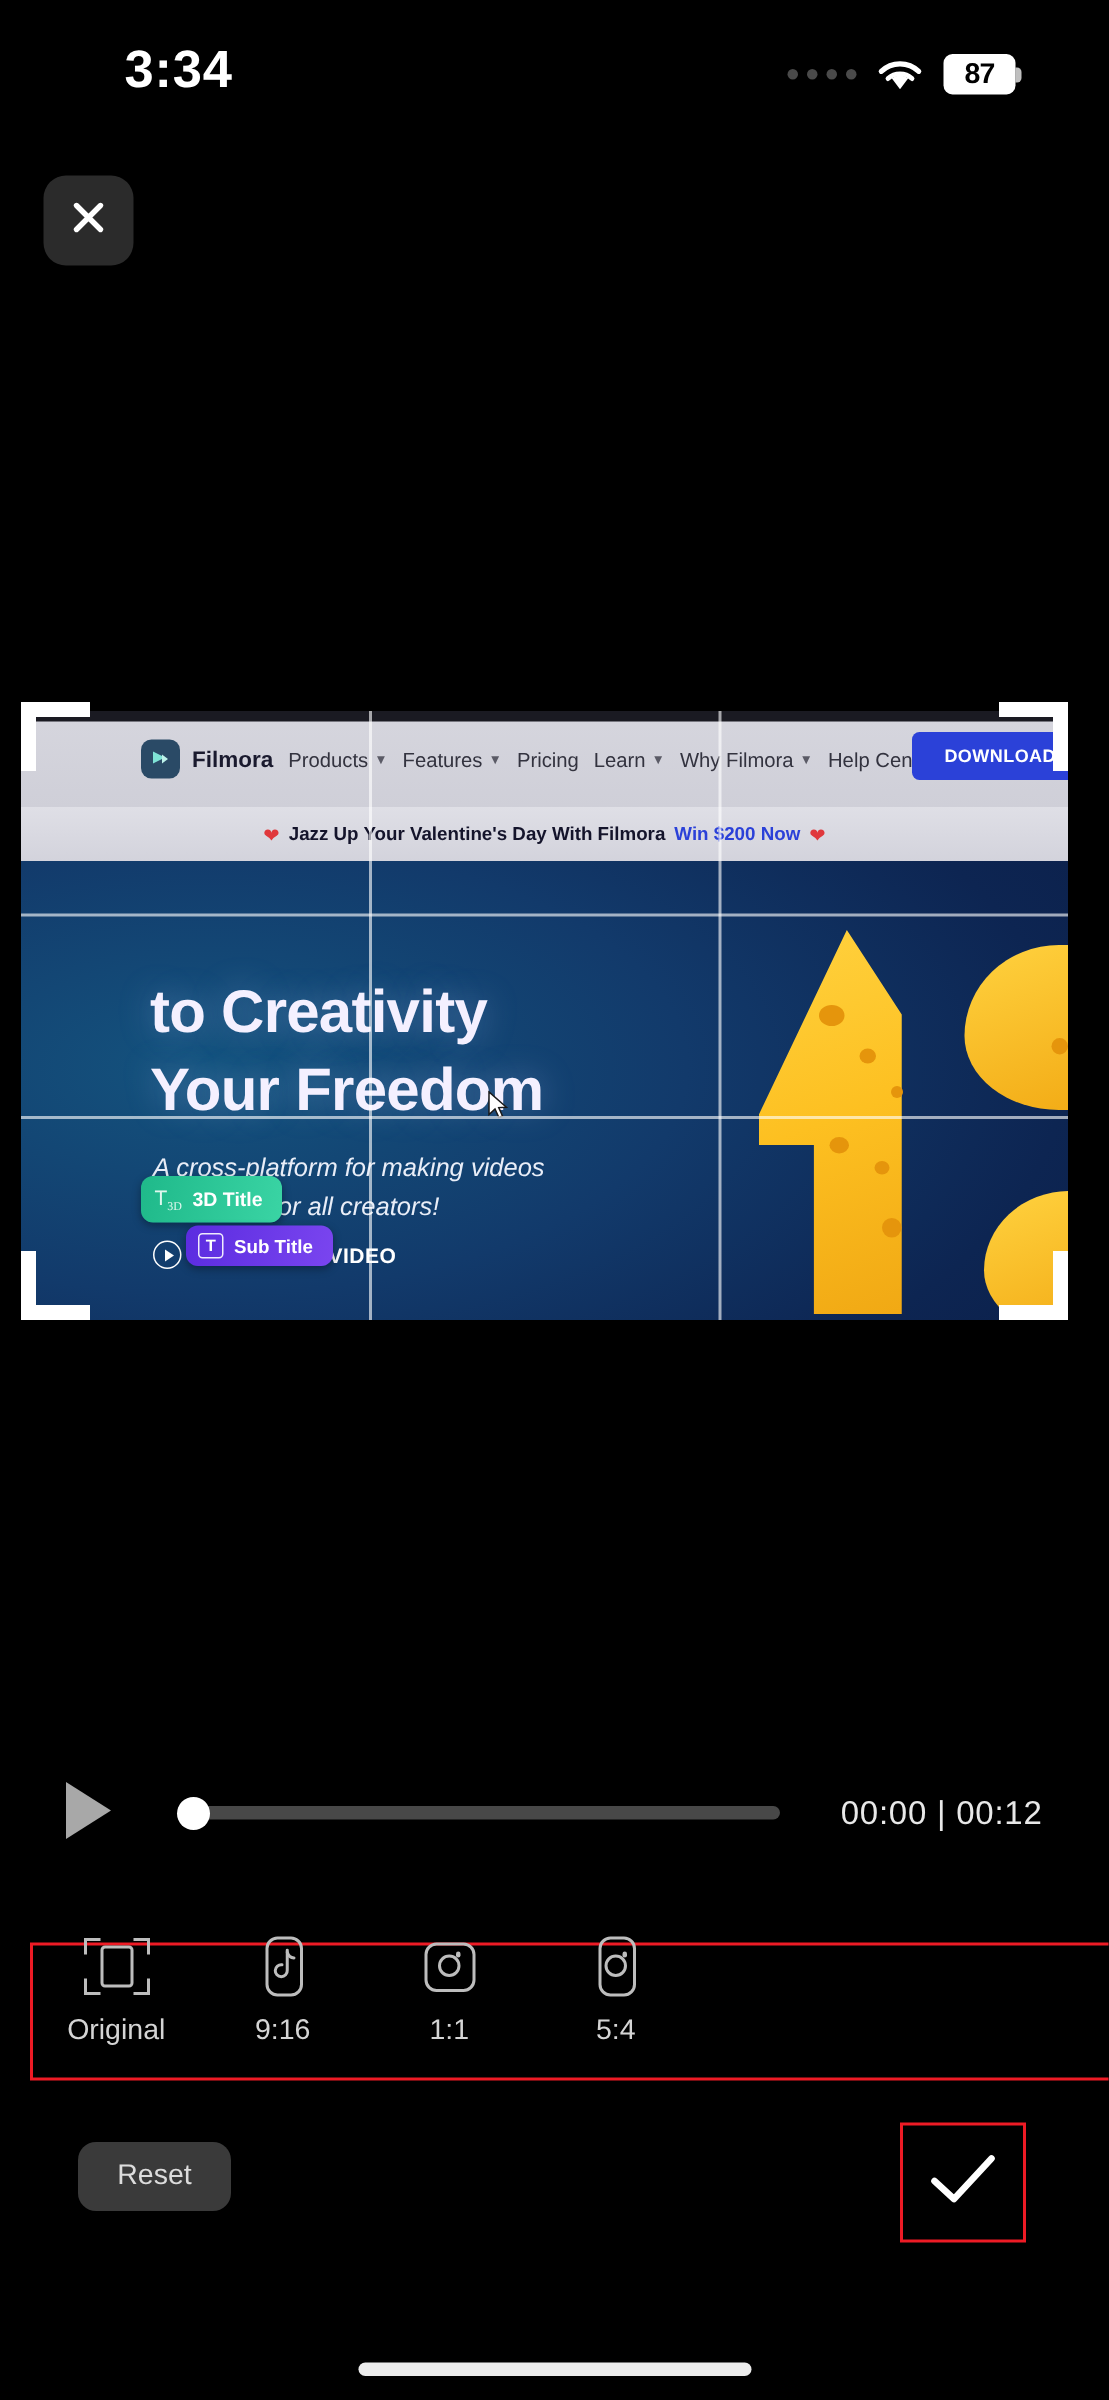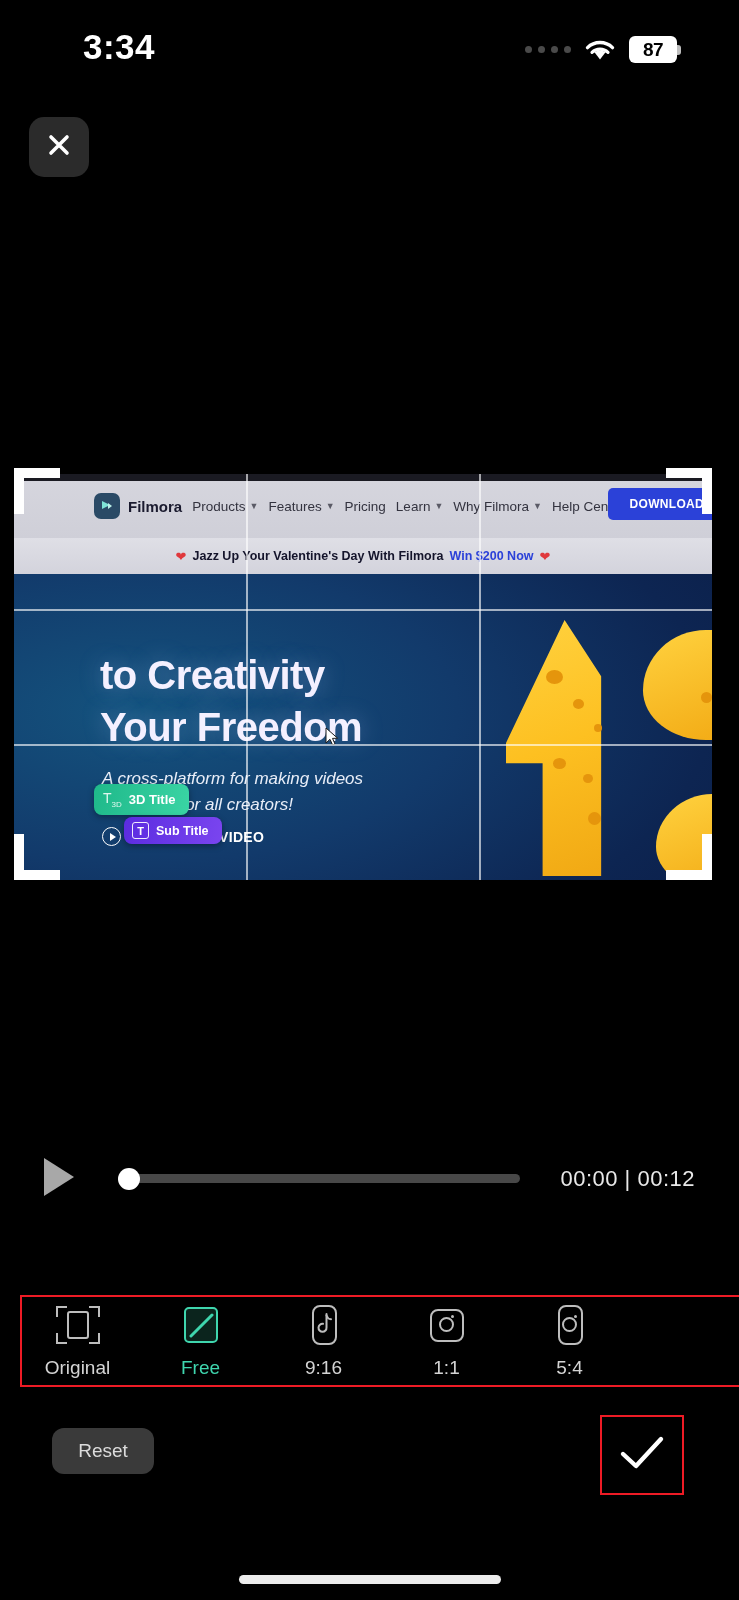--- a/index.html
+++ b/index.html
@@ -146,42 +146,42 @@
     padding:5px 13px 5px 8px; border-radius:8px;
     display:flex; align-items:center; gap:7px;
     box-shadow:0 2px 6px rgba(0,0,0,.35);
   }
   .glyph-box {
     border:1.4px solid rgba(255,255,255,.9); border-radius:3px;
     width:17px; height:17px; display:flex; align-items:center; justify-content:center;
     font-size:11px; color:#fff; font-weight:700;
   }
   .t3d { color:#dff7ee; font-size:14px; font-weight:400; }
-  .t3d sub { font-size:8px; }
+  .t3d sub { font-size:8px;font-family:Liberation Serif, serif; }
 
   .mouse-cursor { position:absolute; left:311px; top:153px; }
 
   
   .grid-l { position:absolute; background:rgba(255,255,255,.62); }
   .gv { width:1.5px; height:100%; top:0; }
   .gh { height:1.5px; width:100%; left:0; }
 
   
   .handle { position:absolute; background:#fff; }
   .h-tl-h{ left:14px;  top:468px;  width:46px; height:10px; }
   .h-tl-v{ left:14px;  top:468px;  width:10px; height:46px; }
   .h-tr-h{ left:666px; top:468px;  width:46px; height:10px; }
   .h-tr-v{ left:702px; top:468px;  width:10px; height:46px; }
   .h-bl-h{ left:14px;  top:870px;  width:46px; height:10px; }
   .h-bl-v{ left:14px;  top:834px;  width:10px; height:46px; }
   .h-br-h{ left:666px; top:870px;  width:46px; height:10px; }
   .h-br-v{ left:702px; top:834px;  width:10px; height:46px; }
 
   
-  .player { position:absolute; left:0; top:1152px; width:739px; height:56px;text-align:center; }
+  .player { position:absolute; left:0; top:1182px; width:739px; height:56px;text-align:center; }
   .play-tri {
     position:absolute; left:44px; top:6px;
     width:0; height:0;
     border-left:30px solid #a8a8a8;
     border-top:19px solid transparent; border-bottom:19px solid transparent;
     cursor:pointer;
   }
   .track {
     position:absolute; left:128px; top:22px; width:392px; height:9px;
     background:#484848; border-radius:5px; cursor:pointer;
@@ -195,21 +195,21 @@
     color:#e8e8e8; font-size:22px; letter-spacing:.5px;
   }
 
   
   .ratio-box {
     position:absolute; left:20px; top:1295px; width:730px; height:92px;
     border:2.5px solid #ee1b25;
   }
   .ratio-strip {
     position:absolute; left:24px; top:1290px; width:715px; height:102px;
-    display:flex; align-items:center; gap:16px;
+    display:flex; gap:4px;
   }
   .ratio-item {
     width:107px; flex:0 0 107px;
     display:flex; flex-direction:column; align-items:center; gap:11px;
     cursor:pointer;
   }
   .ratio-label { color:#d4d4d4; font-size:19px; }
   .ratio-item.sel .ratio-label { color:#3fd6ae; }
   .ic { width:44px; height:42px; position:relative; }
 
@@ -439,29 +439,20 @@
       <span class="ic ic-orig">
         <span class="br b1"></span>
           <span class="br b2"></span>
           <span class="br b3"></span>
           <span class="br b4"></span>
         <span class="inner"></span>
       </span>
       <span class="ratio-label">Original</span>
     </div>
 
-    <div class="ratio-item sel">
-      <span class="ic ic-free">
-        <span class="sq"></span>
-        <svg class="diag" viewBox="0 0 25 25">
-            <path d="M2 23 L23 2" stroke="#3fd6ae" stroke-width="3" stroke-linecap="round"></path>
-          </svg>
-      </span>
-      <span class="ratio-label">Free</span>
-    </div>
 
 
     <div class="ratio-item">
       <span class="ic ic-tall">
         <span class="rr"></span>
         <svg style="position:absolute;left:14px;top:9px" width="17" height="23" viewBox="0 0 17 23">
           <path d="M10.5 1 L10.5 14.5 A4 4 0 1 1 7 10.8" stroke="#bdbdbd" stroke-width="2" fill="none" stroke-linecap="round"></path>
           <path d="M10.5 2.5 C11.5 5.5 13.5 6.2 15 6.3" stroke="#bdbdbd" stroke-width="2" fill="none" stroke-linecap="round"></path>
         </svg>
       </span>

